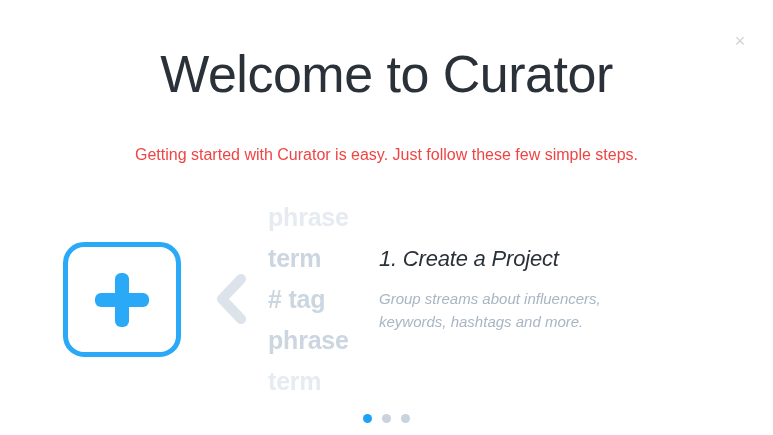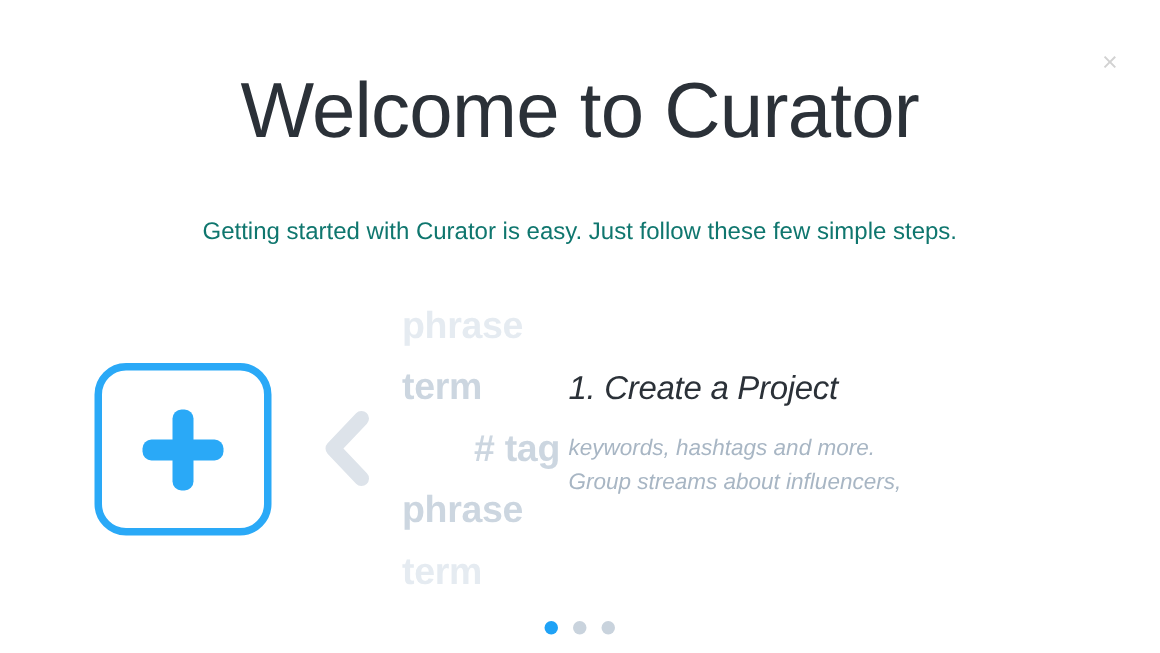--- a/index.html
+++ b/index.html
@@ -55,21 +55,21 @@
   }
 
   .welcome-subtitle {
     position: absolute;
     top: 145px;
     left: 0;
     width: 773px;
     text-align: center;
     font-size: 16px;
     font-weight: 400;
-    color: #0f766e;
+    color: #ef4444;
     line-height: 1.3;
     white-space: nowrap;
   }
 
   
   .step-area {
     position: absolute;
     top: 195px;
     left: 0;
     width: 713px;
@@ -144,21 +144,21 @@
     font-size: 25px;
     font-weight: 700;
     letter-spacing: -0.2px;
     line-height: 1;
     color: #ccd6e0;
     white-space: nowrap;
   }
   .word-cloud-item.faded { color: #e5ebf1; }
   .wc-0 { top: 10px; }
   .wc-1 { top: 51px; }
-  .wc-2 { top: 92px; margin-left: 48px; }
+  .wc-2 { top: 92px; }
   .wc-3 { top: 133px; }
   .wc-4 { top: 174px; }
 
   
   .step-text {
     position: absolute;
     left: 379px;
     top: 52px;
     width: 300px;
     font-style: italic;
@@ -227,22 +227,22 @@
       <div class="word-cloud-item wc-0 faded">phrase</div>
       <div class="word-cloud-item wc-1">term</div>
       <div class="word-cloud-item wc-2"># tag</div>
       <div class="word-cloud-item wc-3">phrase</div>
       <div class="word-cloud-item wc-4 faded">term</div>
     </div>
 
     <div class="step-text">
       <div class="step-heading">1. Create a Project</div>
       <div class="step-description">
+        <span class="step-description-line">Group streams about influencers,</span>
         <span class="step-description-line">keywords, hashtags and more.</span>
-        <span class="step-description-line">Group streams about influencers,</span>
       </div>
     </div>
 
   </div>
 
   <div class="pagination-dots">
     <span class="pagination-dot active"></span>
     <span class="pagination-dot"></span>
     <span class="pagination-dot"></span>
   </div>

